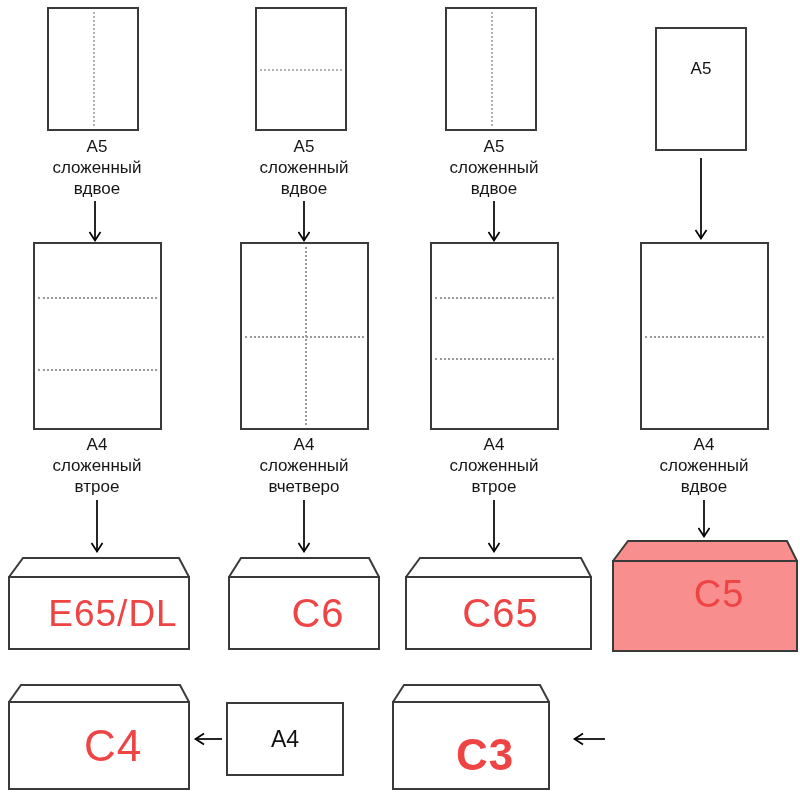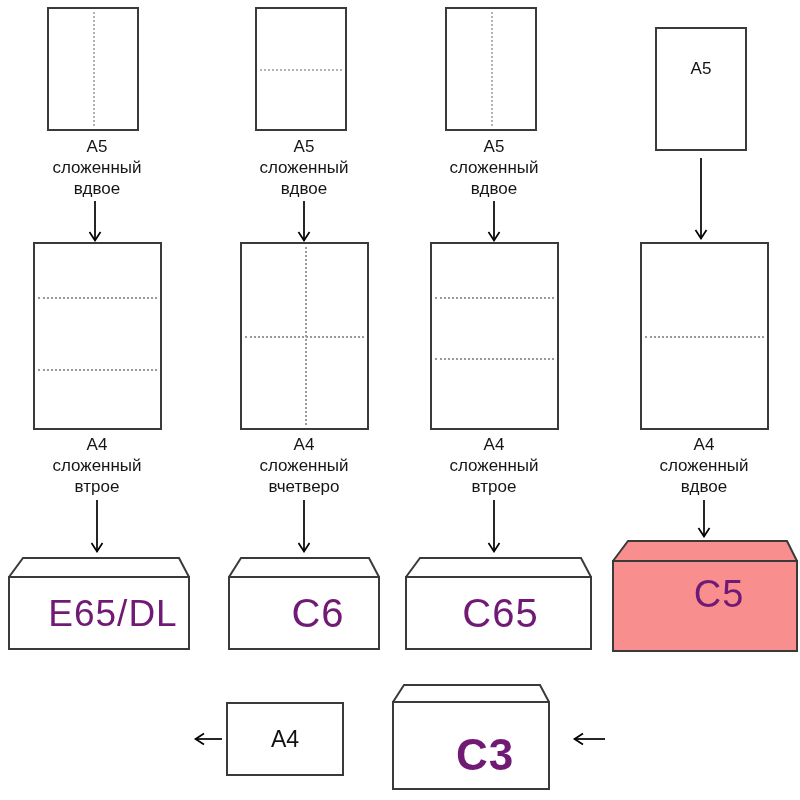--- a/index.html
+++ b/index.html
@@ -16,21 +16,21 @@
 
   .sheet-inner-label{position:absolute;left:0;right:0;text-align:center;font-size:17px;}
 
   .arrow{position:absolute;display:block;}
   .arrow line,.arrow polyline{stroke:#000;stroke-width:1.7;fill:none;}
 
   .envelope{position:absolute;}
   .envelope svg{display:block;}
   .env-shape{stroke:#3a3a3a;stroke-width:2;}
   .env-label{position:absolute;left:0;right:0;bottom:0;display:flex;
-             align-items:center;justify-content:center;letter-spacing:1px;color:#701a75;padding-left:28px;}
+             align-items:center;justify-content:center;letter-spacing:1px;color:#ef4444;padding-left:28px;}
 
   .paper{position:absolute;background:#fff;border:2px solid #3a3a3a;box-sizing:border-box;
          display:flex;align-items:center;justify-content:center;font-size:23px;}
 </style>
 </head>
 <body>
 
 <div class="canvas">
 
   <div class="sheet" style="left:47px;top:7px;width:92px;height:124px;">
@@ -138,20 +138,27 @@
       <polyline points="1.5,28 7,36.5 12.5,28"></polyline>
   </svg>
   <div class="envelope" style="left:612px;top:540px;width:186px;height:88px;">
     <svg width="186" height="112" viewBox="0 0 186 112">
       <polygon class="env-shape" fill="#f88f8e" points="1,21 16,1 175,1 185,21"></polygon>
       <rect class="env-shape" fill="#f88f8e" x="1" y="21" width="184" height="90"></rect>
     </svg>
     <div class="env-label" style="top:21px;font-size:38px;">C5</div>
   </div>
 
+  <div class="envelope" style="left:8px;top:684px;width:182px;height:106px;">
+    <svg width="182" height="106" viewBox="0 0 182 106">
+      <polygon class="env-shape" fill="#ffffff" points="1,18 13,1 172,1 181,18"></polygon>
+      <rect class="env-shape" fill="#ffffff" x="1" y="18" width="180" height="87"></rect>
+    </svg>
+    <div class="env-label" style="top:18px;font-size:44px;">C4</div>
+  </div>
   <svg class="arrow" style="left:193px;top:732px;" width="30" height="14" viewBox="0 0 30 14">
     <line x1="29" y1="7" x2="3" y2="7"></line>
       <polyline points="11,1.5 2.5,7 11,12.5"></polyline>
   </svg>
   <div class="paper" style="left:226px;top:702px;width:118px;height:74px;">
     <span>А4</span>
   </div>
 
   <div class="envelope" style="left:392px;top:684px;width:158px;height:124px;font-weight:bold;">
     <svg width="158" height="106" viewBox="0 0 158 106">

